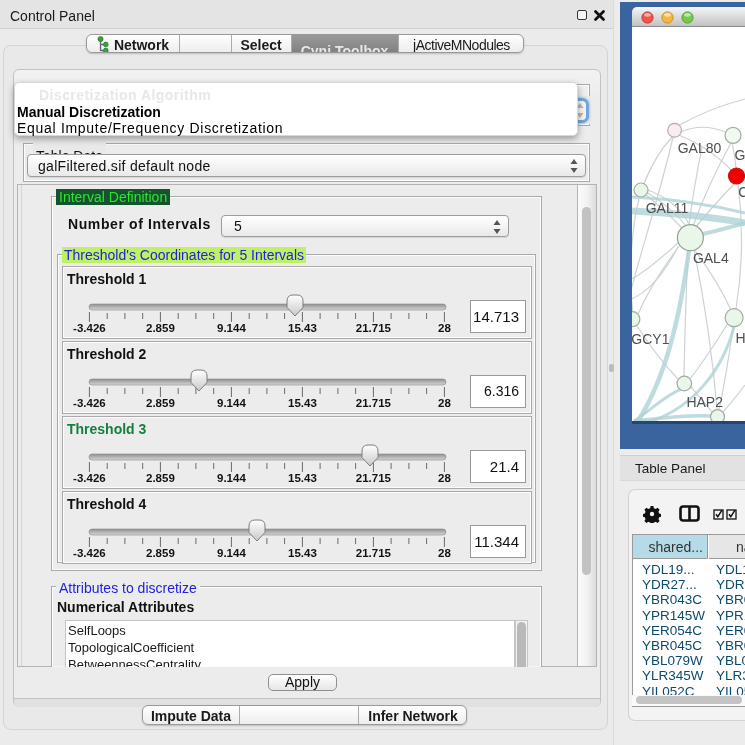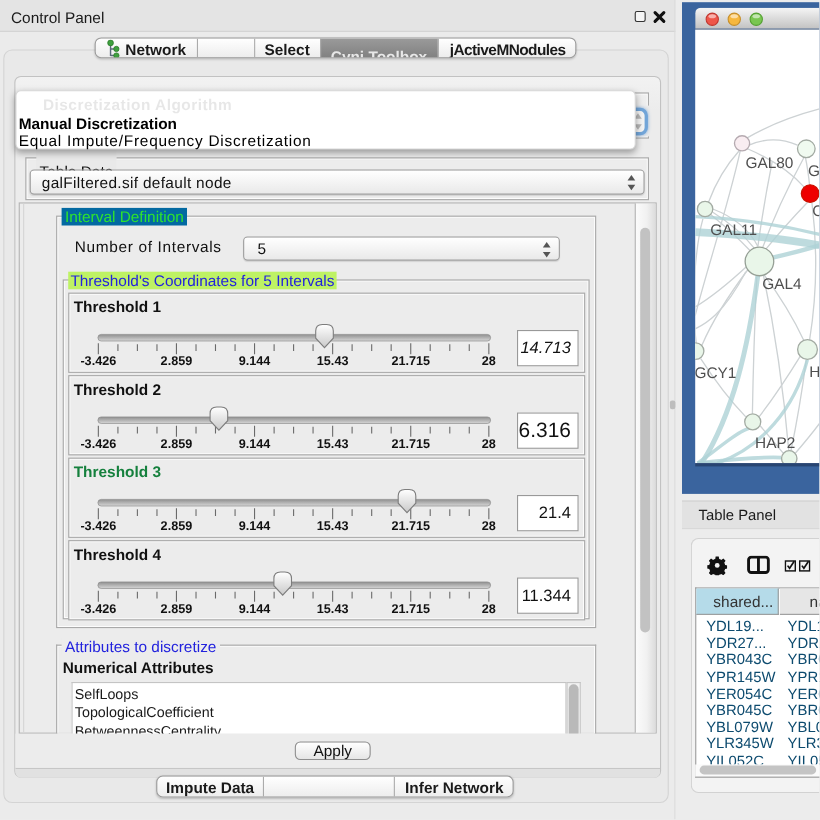--- a/index.html
+++ b/index.html
@@ -22,21 +22,21 @@
           <circle cx="3.5" cy="3" r="2.6" fill="#3fa03f" stroke="#2a7a2a" stroke-width="0.7"></circle>
           <circle cx="8.8" cy="8.5" r="2.4" fill="#3fa03f" stroke="#2a7a2a" stroke-width="0.7"></circle>
           <circle cx="8.8" cy="14.5" r="2.4" fill="#3fa03f" stroke="#2a7a2a" stroke-width="0.7"></circle>
         </svg>Network</div>
       <div style="position:absolute;left:92px;top:0;width:52px;height:19px;display:flex;align-items:center;justify-content:center;font-size:14px;font-weight:bold;color:#1a1a1a;letter-spacing:0px;margin-top:36px;">Style</div>
       <div style="position:absolute;left:92px;top:0;width:1px;height:19px;background:#ababab;"></div>
       <div style="position:absolute;left:144px;top:0;width:60px;height:19px;display:flex;align-items:center;justify-content:center;font-size:14px;font-weight:bold;color:#1a1a1a;letter-spacing:0px;">Select</div>
       <div style="position:absolute;left:144px;top:0;width:1px;height:19px;background:#ababab;"></div>
       <div style="position:absolute;left:204px;top:0;width:107px;height:31px;display:flex;align-items:center;justify-content:center;font-size:14px;font-weight:bold;color:#1a1a1a;letter-spacing:0px;background:linear-gradient(#9a9a9a,#6d6d6d);color:#e8e8e8;">Cyni Toolbox</div>
       <div style="position:absolute;left:204px;top:0;width:1px;height:19px;background:#ababab;"></div>
-      <div style="position:absolute;left:311px;top:0;width:127px;height:19px;display:flex;align-items:center;justify-content:center;font-size:14px;font-weight:bold;color:#1a1a1a;letter-spacing:-0.5px;">jActiveMNodules</div>
+      <div style="position:absolute;left:311px;top:0;width:127px;height:19px;display:flex;align-items:center;justify-content:center;font-size:14px;font-weight:normal;color:#1a1a1a;letter-spacing:-0.5px;">jActiveMNodules</div>
       <div style="position:absolute;left:311px;top:0;width:1px;height:19px;background:#ababab;"></div>
     </div>
 <div class="abs" style="left:13px;top:69px;width:588px;height:638px;background:linear-gradient(#f2f2f2,#ececec 30px);border:1px solid #c2c2c2;border-radius:6px;"></div>
 <div class="abs" style="left:23px;top:84px;width:567px;height:42px;border:1px solid #a9a9a9;box-shadow:inset 0 0 0 1px rgba(255,255,255,0.85);"></div>
 <div class="abs" style="left:575px;top:96px;width:16px;height:28px;background:#eaeaea;"></div>
 <div class="abs" style="left:571px;top:98px;width:18px;height:25px;border:3px solid #72a5d8;border-radius:7px;background:#f3f3f3;box-shadow:0 0 3px rgba(90,150,215,0.8);"></div>
 <svg class="abs" style="left:575px;top:102px;" width="10" height="17" viewBox="0 0 10 17">
 <path d="M5 1 L8.5 6 L1.5 6 Z" fill="#b5b5b5"></path>
       <path d="M5 16 L8.5 11 L1.5 11 Z" fill="#b5b5b5"></path>
     </svg>
@@ -47,22 +47,22 @@
 <svg style="position:absolute;right:6px;top:3px;" width="10" height="16" viewBox="0 0 10 16">
 <path d="M5 1 L8.5 6 L1.5 6 Z" fill="#555"></path>
         <path d="M5 15 L8.5 10 L1.5 10 Z" fill="#555"></path>
       </svg>
     </div>
 <div class="abs" style="left:17px;top:184px;width:580px;height:483px;border:1px solid #b3b3b3;background:#ececec;"></div>
 <div class="abs" style="left:21px;top:185px;width:1px;height:481px;background:#d5d5d5;"></div>
 <div class="abs" style="left:577px;top:185px;width:19px;height:481px;background:linear-gradient(90deg,#fbfbfb,#f1f1f1 55%,#dcdcdc);border-left:1px solid #b3b3b3;"></div>
 <div class="abs" style="left:582px;top:207px;width:9px;height:368px;background:#c2c2c2;border-radius:5px;"></div>
 <div class="abs" style="left:51px;top:196px;width:491px;height:375px;border:1px solid #a9a9a9;box-shadow:inset 0 0 0 1px rgba(255,255,255,0.85);"></div>
-<div class="abs" style="left:56px;top:189px;background:#0369a1;padding:0 3px;font-size:14px;color:#2ee32e;">Interval Definition</div>
-<div class="abs" style="left:68px;top:216px;font-size:14px;font-weight:normal;color:#111;letter-spacing:0.6px;">Number of Intervals</div>
+<div class="abs" style="left:56px;top:189px;background:#14532d;padding:0 3px;font-size:14px;color:#2ee32e;">Interval Definition</div>
+<div class="abs" style="left:68px;top:216px;font-size:14px;font-weight:bold;color:#111;letter-spacing:0.6px;">Number of Intervals</div>
 <div class="abs" style="left:221px;top:215px;width:288px;height:22px;background:linear-gradient(#ffffff,#e9e9e9);border:1px solid #9d9d9d;border-radius:4px;box-shadow:0 1px 1px rgba(0,0,0,0.1);">
 <div style="position:absolute;left:12px;top:2px;font-size:14px;color:#111;">5</div>
 <svg style="position:absolute;right:6px;top:3px;" width="10" height="16" viewBox="0 0 10 16">
 <path d="M5 1 L8.5 6 L1.5 6 Z" fill="#555"></path>
         <path d="M5 15 L8.5 10 L1.5 10 Z" fill="#555"></path>
       </svg>
     </div>
 <div class="abs" style="left:57px;top:254px;width:479px;height:309px;border:1px solid #a9a9a9;box-shadow:inset 0 0 0 1px rgba(255,255,255,0.85);"></div>
 <div class="abs" style="left:62px;top:247px;background:#bef264;padding:0 2px;font-size:14px;color:#2222dd;">Threshold's Coordinates for 5 Intervals</div>
 <div class="abs" style="left:62px;top:266px;width:470px;height:73px;border:1px solid #a9a9a9;background:#ececec;box-shadow:inset 0 0 0 1px rgba(255,255,255,0.85);"></div>
@@ -81,21 +81,21 @@
 <rect x="27" y="38" width="357" height="6" rx="3" fill="url(#trk1)" stroke="#8a8a8a" stroke-width="0.6"></rect>
 <path d="M27.4 46 L27.4 56 M45.2 47 L45.2 53 M62.9 47 L62.9 53 M80.7 47 L80.7 53 M98.4 46 L98.4 56 M116.2 47 L116.2 53 M133.9 47 L133.9 53 M151.7 47 L151.7 53 M169.4 46 L169.4 56 M187.2 47 L187.2 53 M204.9 47 L204.9 53 M222.6 47 L222.6 53 M240.4 46 L240.4 56 M258.1 47 L258.1 53 M275.9 47 L275.9 53 M293.6 47 L293.6 53 M311.4 46 L311.4 56 M329.1 47 L329.1 53 M346.9 47 L346.9 53 M364.6 47 L364.6 53 M382.4 46 L382.4 56" stroke="#6a6a6a" stroke-width="1"></path>
 <text x="27.4" y="66" font-size="11.5" font-weight="bold" fill="#111" text-anchor="middle" font-family="Liberation Sans">-3.426</text>
       <text x="98.4" y="66" font-size="11.5" font-weight="bold" fill="#111" text-anchor="middle" font-family="Liberation Sans">2.859</text>
       <text x="169.4" y="66" font-size="11.5" font-weight="bold" fill="#111" text-anchor="middle" font-family="Liberation Sans">9.144</text>
       <text x="240.4" y="66" font-size="11.5" font-weight="bold" fill="#111" text-anchor="middle" font-family="Liberation Sans">15.43</text>
       <text x="311.4" y="66" font-size="11.5" font-weight="bold" fill="#111" text-anchor="middle" font-family="Liberation Sans">21.715</text>
       <text x="382.4" y="66" font-size="11.5" font-weight="bold" fill="#111" text-anchor="middle" font-family="Liberation Sans">28</text>
 <path d="M225.0 35 q0-6 6-6 l4 0 q6 0 6 6 l0 6.5 l-8 8.5 l-8 -8.5 z" fill="url(#th1)" stroke="#7d7d7d" stroke-width="1"></path>
 </svg>
-    <div class="abs" style="left:470px;top:300px;width:56px;height:33px;background:#fff;border:1px solid #999;font-size:15px;color:#111;text-align:right;line-height:31px;padding-right:6px;font-style:italic;">14.713</div>
+    <div class="abs" style="left:470px;top:300px;width:56px;height:33px;background:#fff;border:1px solid #999;font-size:15px;color:#111;text-align:right;line-height:31px;padding-right:6px;">14.713</div>
 <div class="abs" style="left:62px;top:341px;width:470px;height:73px;border:1px solid #a9a9a9;background:#ececec;box-shadow:inset 0 0 0 1px rgba(255,255,255,0.85);"></div>
     <div class="abs" style="left:67px;top:346px;font-size:14px;font-weight:bold;color:#111;">Threshold 2</div>
     <svg class="abs" style="left:62px;top:341px;" width="470" height="73" viewBox="0 0 470 73">
 <defs>
         <linearGradient id="trk2" x1="0" y1="0" x2="0" y2="1">
           <stop offset="0" stop-color="#8f8f8f"></stop>
           <stop offset="1" stop-color="#d6d6d6"></stop>
         </linearGradient>
 <linearGradient id="th2" x1="0" y1="0" x2="0" y2="1">
           <stop offset="0" stop-color="#ffffff"></stop>
@@ -105,21 +105,21 @@
 <rect x="27" y="38" width="357" height="6" rx="3" fill="url(#trk2)" stroke="#8a8a8a" stroke-width="0.6"></rect>
 <path d="M27.4 46 L27.4 56 M45.2 47 L45.2 53 M62.9 47 L62.9 53 M80.7 47 L80.7 53 M98.4 46 L98.4 56 M116.2 47 L116.2 53 M133.9 47 L133.9 53 M151.7 47 L151.7 53 M169.4 46 L169.4 56 M187.2 47 L187.2 53 M204.9 47 L204.9 53 M222.6 47 L222.6 53 M240.4 46 L240.4 56 M258.1 47 L258.1 53 M275.9 47 L275.9 53 M293.6 47 L293.6 53 M311.4 46 L311.4 56 M329.1 47 L329.1 53 M346.9 47 L346.9 53 M364.6 47 L364.6 53 M382.4 46 L382.4 56" stroke="#6a6a6a" stroke-width="1"></path>
 <text x="27.4" y="66" font-size="11.5" font-weight="bold" fill="#111" text-anchor="middle" font-family="Liberation Sans">-3.426</text>
       <text x="98.4" y="66" font-size="11.5" font-weight="bold" fill="#111" text-anchor="middle" font-family="Liberation Sans">2.859</text>
       <text x="169.4" y="66" font-size="11.5" font-weight="bold" fill="#111" text-anchor="middle" font-family="Liberation Sans">9.144</text>
       <text x="240.4" y="66" font-size="11.5" font-weight="bold" fill="#111" text-anchor="middle" font-family="Liberation Sans">15.43</text>
       <text x="311.4" y="66" font-size="11.5" font-weight="bold" fill="#111" text-anchor="middle" font-family="Liberation Sans">21.715</text>
       <text x="382.4" y="66" font-size="11.5" font-weight="bold" fill="#111" text-anchor="middle" font-family="Liberation Sans">28</text>
 <path d="M129.0 35 q0-6 6-6 l4 0 q6 0 6 6 l0 6.5 l-8 8.5 l-8 -8.5 z" fill="url(#th2)" stroke="#7d7d7d" stroke-width="1"></path>
 </svg>
-    <div class="abs" style="left:470px;top:375px;width:56px;height:33px;background:#fff;border:1px solid #999;font-size:19px;color:#111;text-align:right;line-height:31px;padding-right:6px;">6.316</div>
+    <div class="abs" style="left:470px;top:375px;width:56px;height:33px;background:#fff;border:1px solid #999;font-size:14px;color:#111;text-align:right;line-height:31px;padding-right:6px;">6.316</div>
 <div class="abs" style="left:62px;top:416px;width:470px;height:73px;border:1px solid #a9a9a9;background:#ececec;box-shadow:inset 0 0 0 1px rgba(255,255,255,0.85);"></div>
     <div class="abs" style="left:67px;top:421px;font-size:14px;font-weight:bold;color:#15803d;">Threshold 3</div>
     <svg class="abs" style="left:62px;top:416px;" width="470" height="73" viewBox="0 0 470 73">
 <defs>
         <linearGradient id="trk3" x1="0" y1="0" x2="0" y2="1">
           <stop offset="0" stop-color="#8f8f8f"></stop>
           <stop offset="1" stop-color="#d6d6d6"></stop>
         </linearGradient>
 <linearGradient id="th3" x1="0" y1="0" x2="0" y2="1">
           <stop offset="0" stop-color="#ffffff"></stop>

